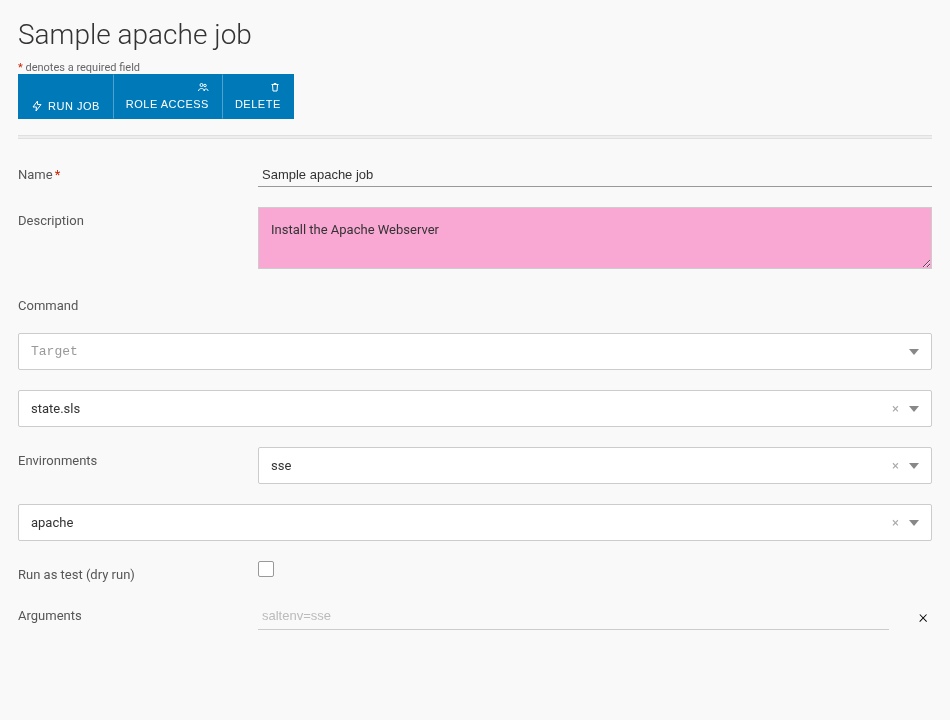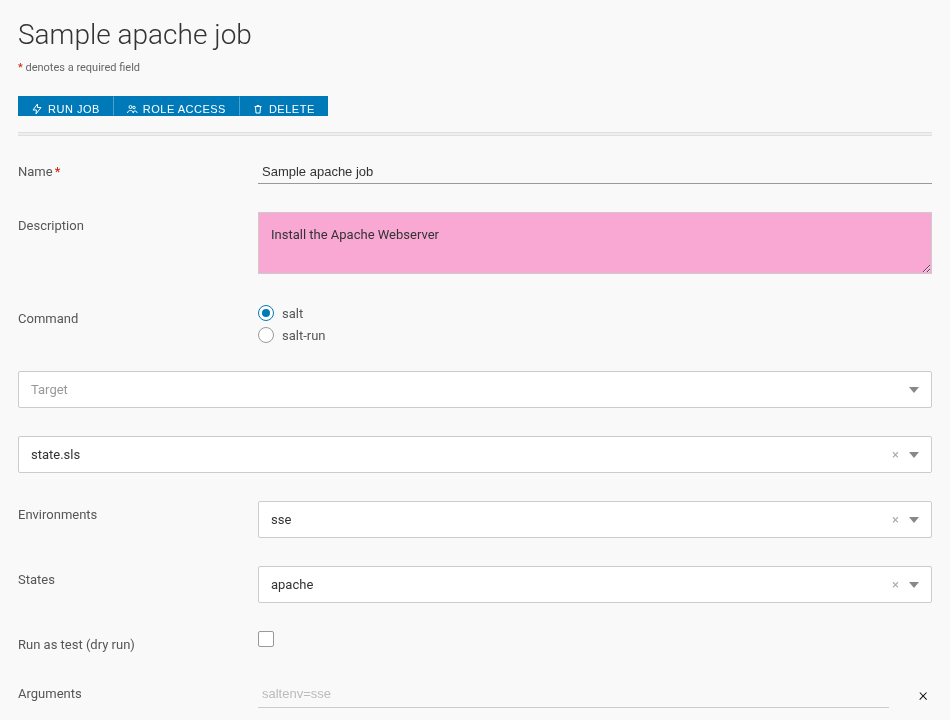--- a/index.html
+++ b/index.html
@@ -17,47 +17,47 @@
     }
     .page-title {
       font-size: 28px;
       font-weight: 300;
       color: #333;
       margin-bottom: 10px;
     }
     .required-note {
       font-size: 11px;
       color: #666;
-      margin-bottom: 22px;
     }
     .required-note::before {
       content: "* ";
       color: #c92100;
     }
     .button-bar {
       display: flex;
       gap: 0;
       margin-bottom: 16px;
     }
     .btn {
       background: #0079b8;
       color: #fff;
       border: 1px solid #0079b8;
       padding: 6px 12px;
       font-size: 11px;
       font-weight: 500;
       letter-spacing: 0.5px;
       cursor: pointer;
       display: inline-flex;
-      align-items: flex-start;
+      align-items: flex-end;
       gap: 5px;
-      height: 20px;
+      height: 45px;
     }
     .btn + .btn {
       border-left: 1px solid rgba(255,255,255,0.3);
+      flex-direction: column;
     }
     .btn-icon {
       width: 12px;
       height: 12px;
       display: inline-flex;
       align-items: center;
       justify-content: center;
     }
     .btn-icon svg {
       width: 12px;
@@ -68,21 +68,21 @@
     .divider-bar {
       height: 4px;
       background: #eee;
       margin-bottom: 22px;
       border-top: 1px solid #e0e0e0;
       border-bottom: 1px solid #e0e0e0;
     }
     .form-row {
       display: flex;
       align-items: flex-start;
-      margin-bottom: 28px;
+      margin-bottom: 20px;
     }
     .form-label {
       width: 240px;
       flex-shrink: 0;
       font-size: 13px;
       color: #565656;
       padding-top: 6px;
     }
     .form-label .req {
       color: #c92100;
@@ -153,20 +153,21 @@
       padding: 10px 12px;
       color: #333;
       display: flex;
       align-items: center;
       justify-content: space-between;
       cursor: pointer;
       border-radius: 2px;
     }
     .select-box.placeholder {
       color: #999;
+      font-family: Liberation Mono, monospace;
     }
     .select-actions {
       display: flex;
       align-items: center;
       gap: 10px;
       color: #888;
     }
     .clear-x {
       font-size: 13px;
       color: #aaa;
@@ -263,32 +264,20 @@
 
 <div class="form-row">
   <div class="form-label">Description</div>
   <div class="form-control-wrap">
     <textarea class="textarea-box" style="">Install the Apache Webserver</textarea>
   </div>
 </div>
 
 <div class="form-row">
   <div class="form-label">Command</div>
-  <div class="form-control-wrap">
-    <div class="radio-group">
-      <label class="radio-option">
-        <span class="radio-circle checked"></span>
-        <span>salt</span>
-      </label>
-      <label class="radio-option">
-        <span class="radio-circle"></span>
-        <span>salt-run</span>
-      </label>
-    </div>
-  </div>
 </div>
 
 <div class="form-row">
   <div class="form-control-wrap">
     <div class="select-box placeholder">
       <span>Target</span>
       <span class="select-actions">
         <span class="caret-down"></span>
       </span>
     </div>
@@ -314,21 +303,20 @@
       <span>sse</span>
       <span class="select-actions">
         <span class="clear-x">×</span>
         <span class="caret-down"></span>
       </span>
     </div>
   </div>
 </div>
 
 <div class="form-row">
-  <div class="form-label">States</div>
   <div class="form-control-wrap">
     <div class="select-box">
       <span>apache</span>
       <span class="select-actions">
         <span class="clear-x">×</span>
         <span class="caret-down"></span>
       </span>
     </div>
   </div>
 </div>

